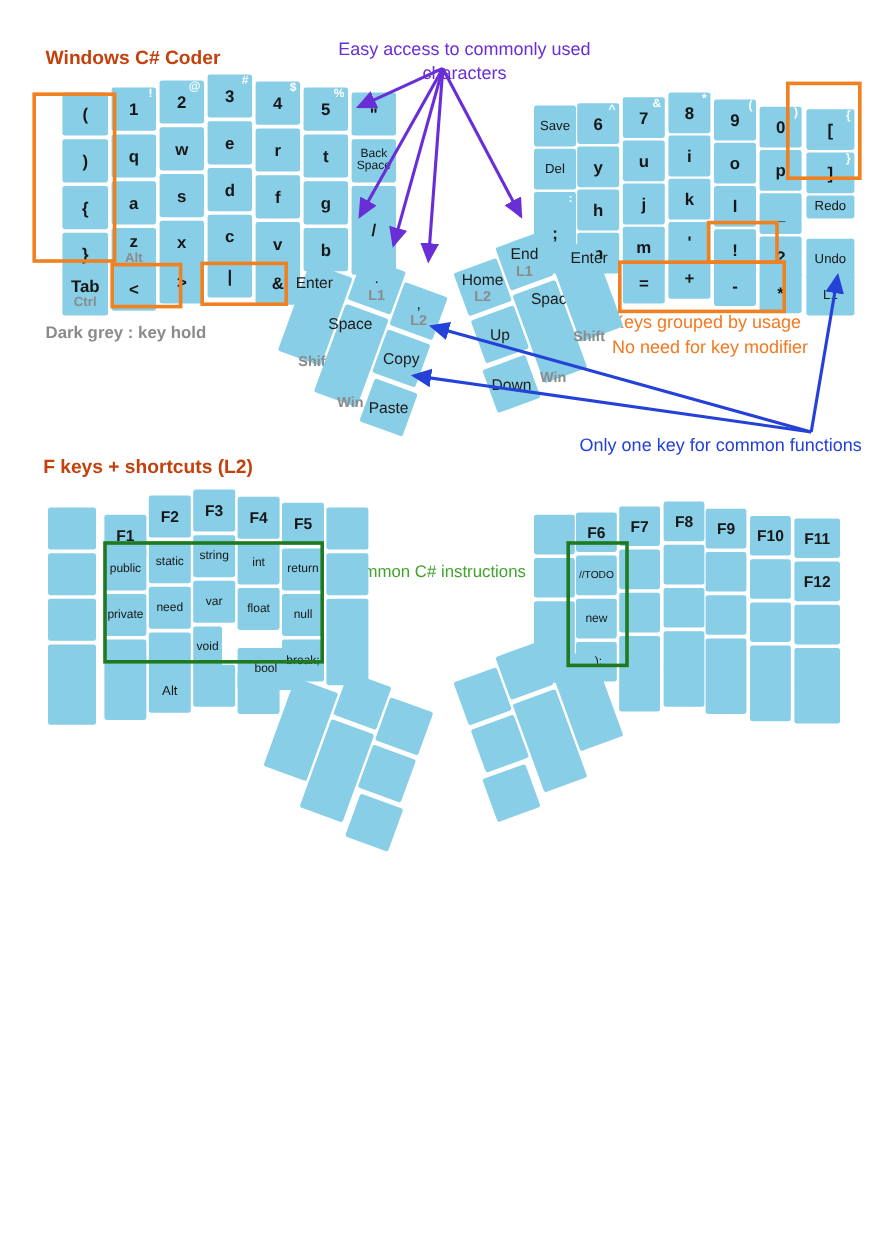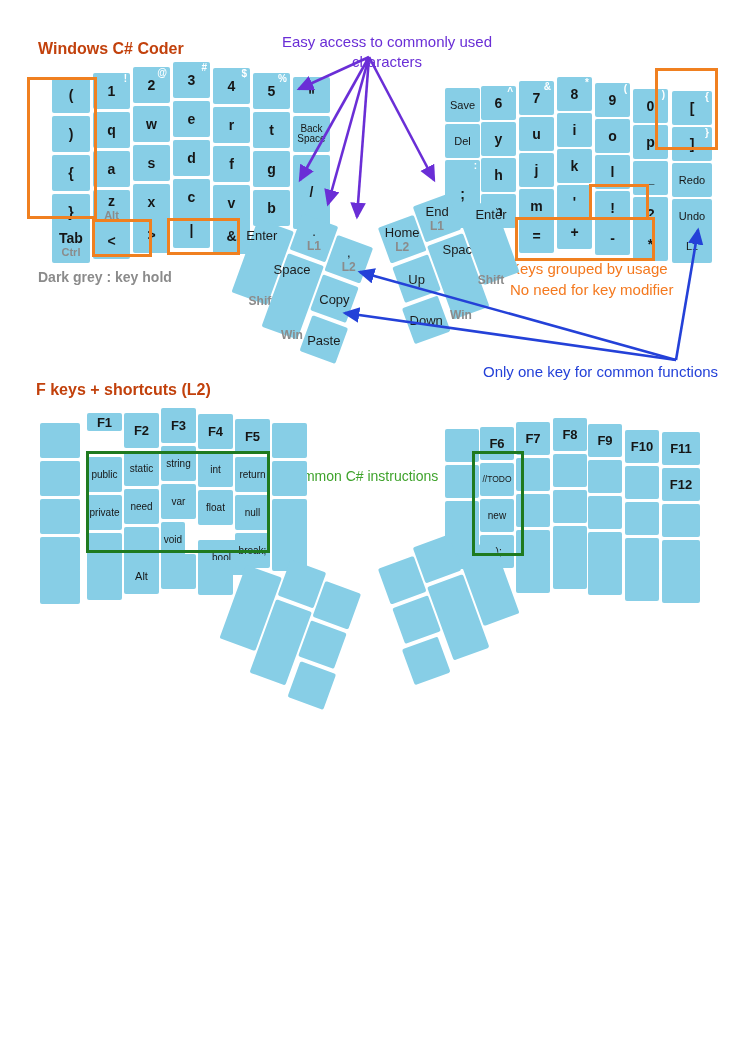--- a/index.html
+++ b/index.html
@@ -249,35 +249,35 @@
         <span class="lbl">*</span>
       </div>
       <div class="key k-b" style="left: 672px; top: 91px; width: 40px; height: 34px;">
         <span class="sup">{</span>
         <span class="lbl">[</span>
       </div>
       <div class="key k-b" style="left: 672px; top: 127px; width: 40px; height: 34px;">
         <span class="sup">}</span>
         <span class="lbl">]</span>
       </div>
-      <div class="key k-s" style="left: 672px; top: 163px; width: 40px; height: 34px;">
+      <div class="key k-s" style="left: 672px; top: 163px; width: 40px; height: 19px;">
         <span class="lbl">Redo</span>
       </div>
       <div class="key k-s" style="left: 672px; top: 199px; width: 40px; height: 34px;">
         <span class="lbl">Undo</span>
       </div>
       <div class="key k-s" style="left: 672px; top: 229px; width: 40px; height: 34px;">
         <span class="lbl">L1</span>
       </div>
       <div class="key k-b" style="left: 40px; top: 423px; width: 40px; height: 35px;"></div>
       <div class="key k-b" style="left: 40px; top: 461px; width: 40px; height: 35px;"></div>
       <div class="key k-b" style="left: 40px; top: 499px; width: 40px; height: 35px;"></div>
       <div class="key k-b" style="left: 40px; top: 537px; width: 40px; height: 35px;"></div>
       <div class="key k-b" style="left: 40px; top: 569px; width: 40px; height: 35px;"></div>
-      <div class="key k-f" style="left: 87px; top: 413px; width: 35px; height: 18px;">
+      <div class="key k-f" style="left: 87px; top: 429px; width: 35px; height: 35px;">
         <span class="lbl">F1</span>
       </div>
       <div class="key k-w" style="left: 87px; top: 457px; width: 35px; height: 35px;">
         <span class="lbl">public</span>
       </div>
       <div class="key k-w" style="left: 87px; top: 495px; width: 35px; height: 35px;">
         <span class="lbl">private</span>
       </div>
       <div class="key k-b" style="left: 87px; top: 533px; width: 35px; height: 35px;"></div>
       <div class="key k-b" style="left: 87px; top: 565px; width: 35px; height: 35px;"></div>

